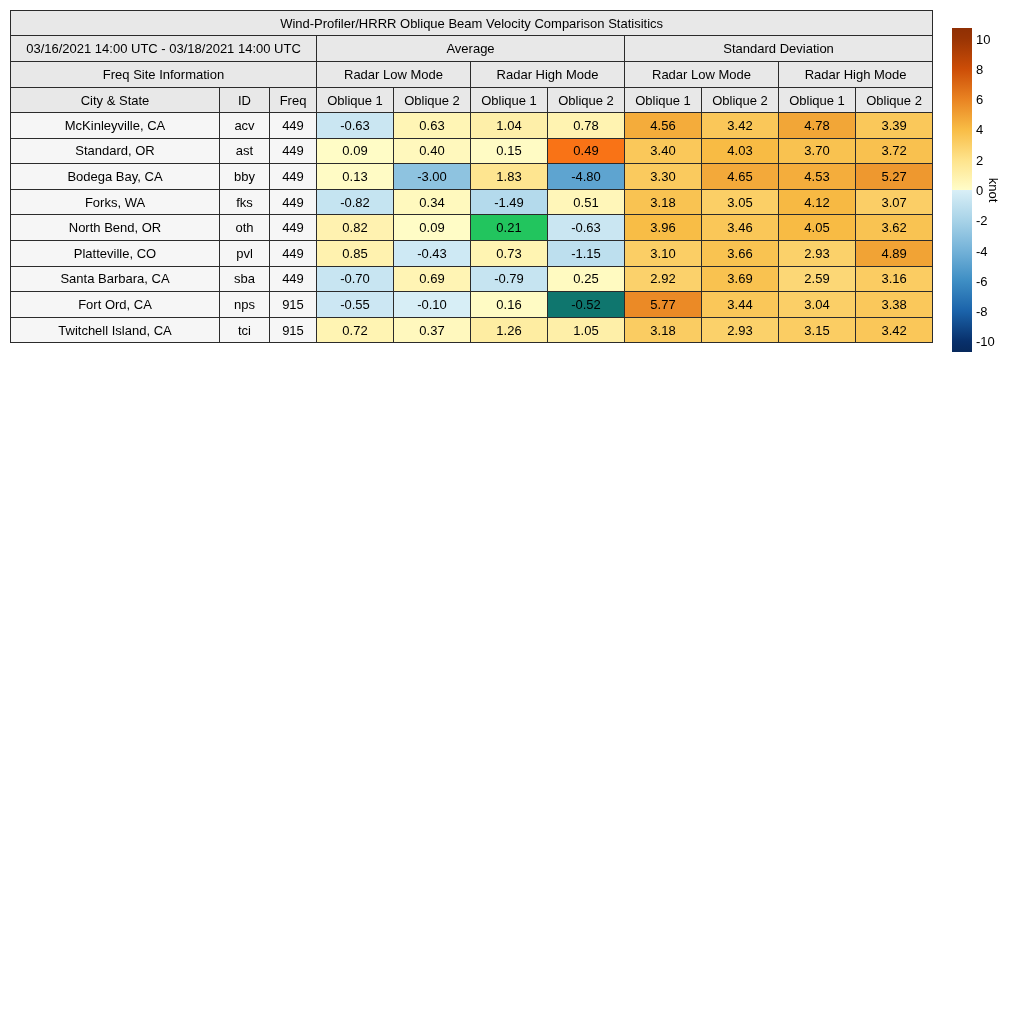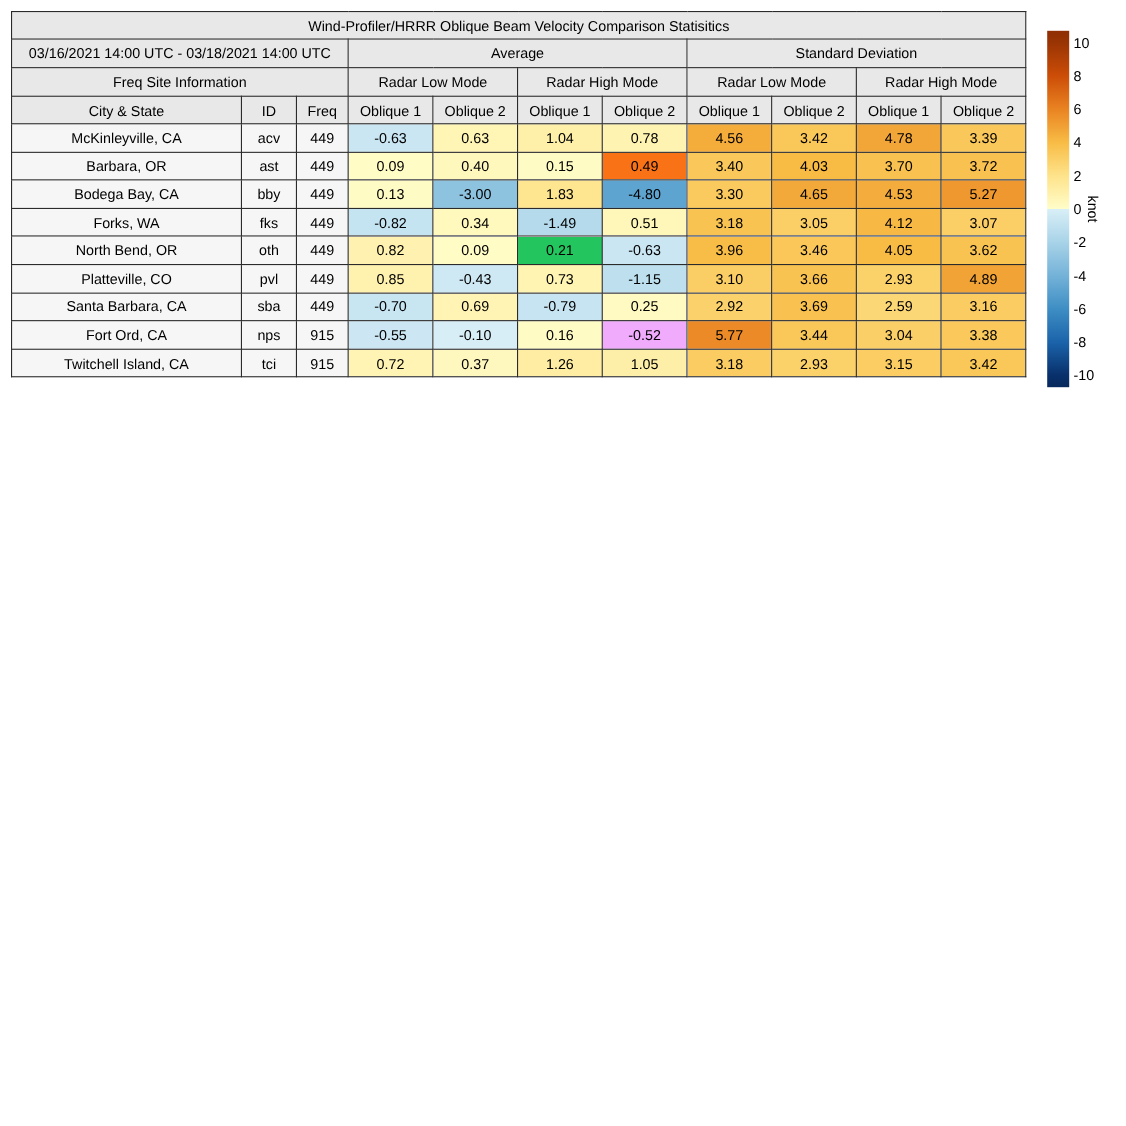--- a/index.html
+++ b/index.html
@@ -123,21 +123,21 @@
           <td class="val" style="background: rgb(202, 230, 242);">-0.63</td>
           <td class="val" style="background: rgb(255, 245, 181);">0.63</td>
           <td class="val" style="background: rgb(254, 239, 169);">1.04</td>
           <td class="val" style="background: rgb(255, 243, 177);">0.78</td>
           <td class="val" style="background: rgb(244, 172, 59);">4.56</td>
           <td class="val" style="background: rgb(250, 199, 89);">3.42</td>
           <td class="val" style="background: rgb(242, 166, 55);">4.78</td>
           <td class="val" style="background: rgb(250, 200, 90);">3.39</td>
         </tr>
         <tr class="rd">
-          <td class="site">Barbara, OR</td>
+          <td class="site">Standard, OR</td>
           <td class="site">ast</td>
           <td class="site">449</td>
           <td class="val" style="background: rgb(255, 252, 198);">0.09</td>
           <td class="val" style="background: rgb(255, 248, 189);">0.40</td>
           <td class="val" style="background: rgb(255, 251, 196);">0.15</td>
           <td class="val" style="background: #f97316; text-align: center;">0.49</td>
           <td class="val" style="background: rgb(250, 200, 90);">3.40</td>
           <td class="val" style="background: rgb(248, 187, 68);">4.03</td>
           <td class="val" style="background: rgb(249, 194, 80);">3.70</td>
           <td class="val" style="background: rgb(249, 193, 79);">3.72</td>
@@ -207,21 +207,21 @@
           <td class="val" style="background: rgb(252, 215, 118);">2.59</td>
           <td class="val" style="background: rgb(251, 204, 98);">3.16</td>
         </tr>
         <tr class="rd">
           <td class="site">Fort Ord, CA</td>
           <td class="site">nps</td>
           <td class="site">915</td>
           <td class="val" style="background: rgb(204, 231, 243);">-0.55</td>
           <td class="val" style="background: rgb(215, 238, 246);">-0.10</td>
           <td class="val" style="background: rgb(255, 251, 196);">0.16</td>
-          <td class="val" style="background: #f0abfc; margin-top: 36px;">-0.52</td>
+          <td class="val" style="background: #0f766e; margin-top: 36px;">-0.52</td>
           <td class="val" style="background: rgb(235, 138, 38);">5.77</td>
           <td class="val" style="background: rgb(250, 199, 89);">3.44</td>
           <td class="val" style="background: rgb(251, 207, 103);">3.04</td>
           <td class="val" style="background: rgb(250, 200, 91);">3.38</td>
         </tr>
         <tr class="rd">
           <td class="site">Twitchell Island, CA</td>
           <td class="site">tci</td>
           <td class="site">915</td>
           <td class="val" style="background: rgb(255, 244, 179);">0.72</td>

